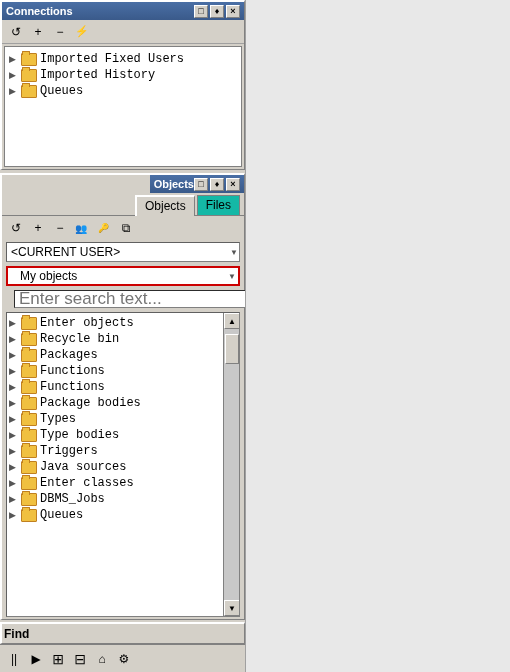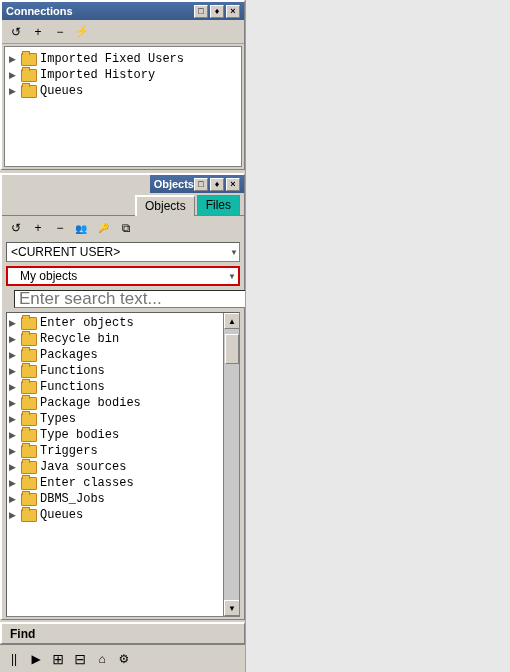--- a/index.html
+++ b/index.html
@@ -318,21 +318,21 @@
 
     
     .find-bar {
       height: 22px;
       background: #d4d0c8;
       border: 1px solid #808080;
       border-top: 2px solid #ffffff;
       border-left: 2px solid #ffffff;
       display: flex;
       align-items: center;
-      padding: 2px 8px;
+      padding: 2px 2px;
       flex-shrink: 0;
       margin-top: 2px;
     }
 
     .find-label {
       font-size: 12px;
       font-weight: bold;
     }
 
     

